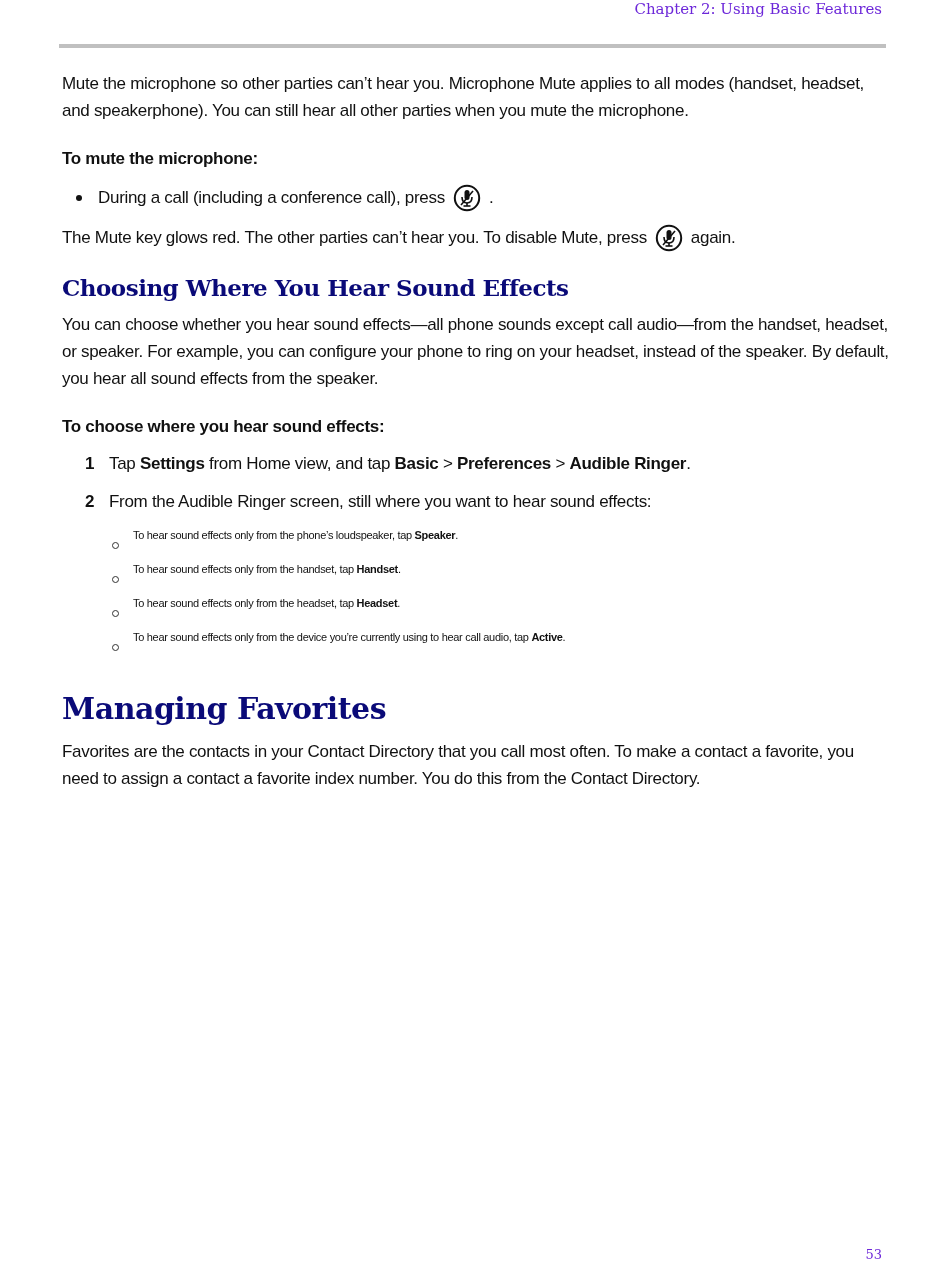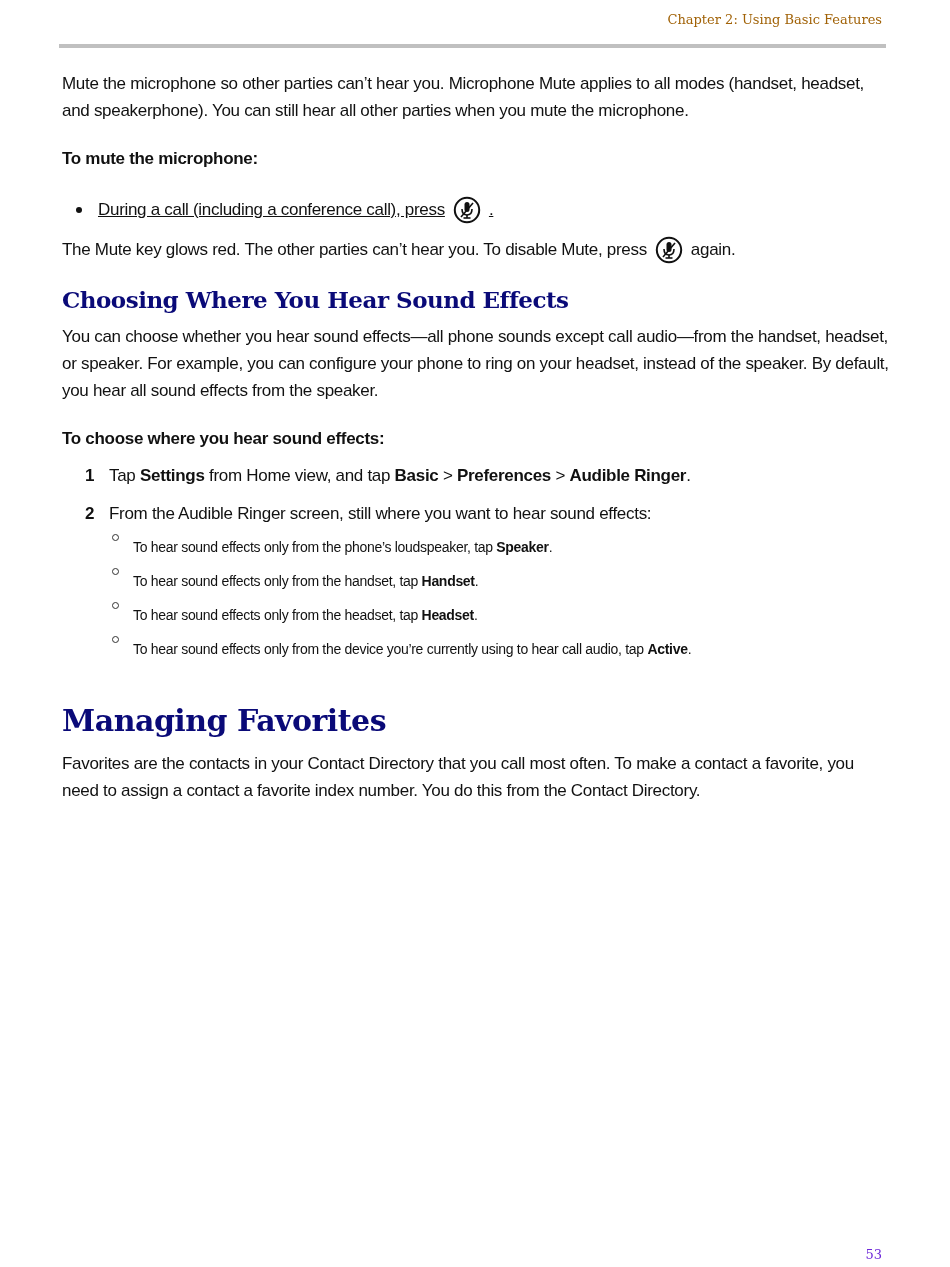--- a/index.html
+++ b/index.html
@@ -1,50 +1,50 @@
 <!DOCTYPE html>
 <html><head>
 <meta charset="utf-8">
 <style>
   html, body { margin: 0; padding: 0; background: #ffffff; }
   body { width: 950px; height: 1267px; position: relative; overflow: hidden;
          font-family: "Liberation Sans", sans-serif; color: #111; }
-  .running-header { position: absolute; top: 12px; right: 68px; font-family: "DejaVu Serif", serif;
-         font-size: 13px; color: #a16207; }
+  .running-header { position: absolute; top: 0px; right: 68px; font-family: "DejaVu Serif", serif;
+         font-size: 15px; color: #6d28d9; }
   .rule { position: absolute; top: 44px; left: 59px; width: 827px; height: 4px; background: #c0c0c0; }
   .content { position: absolute; left: 62px; top: 58px; width: 830px; }
   h2 { font-family: "DejaVu Serif", serif; color: #0a0a78; font-size: 23px; font-weight: bold;
        margin: 0; letter-spacing: -0.5px; }
   h1 { font-family: "DejaVu Serif", serif; color: #0a0a78; font-size: 30px; font-weight: bold;
        margin: 0; letter-spacing: -0.5px; }
   p { margin: 0; font-size: 17px; line-height: 27px; letter-spacing: -0.3px; }
   .proc { font-weight: bold; font-size: 17px; }
   .bullet-row { display: flex; align-items: center; font-size: 17px; letter-spacing: -0.3px; }
   .bullet-dot { width: 6px; height: 6px; border-radius: 50%; background: #111; margin: 0 16px 0 14px; }
   .mute-key { display: inline-block; width: 28px; height: 28px; vertical-align: middle; margin: 0 8px; }
   ol.steps { list-style: none; margin: 0; padding: 0; }
   .step { display: flex; font-size: 17px; letter-spacing: -0.3px; line-height: 27px; }
   .step-num { width: 47px; font-weight: bold; padding-left: 23px; box-sizing: border-box; }
-  .sub { display: flex; align-items: flex-start; font-size: 14px; letter-spacing: -0.3px; margin-left: 47px; line-height: 27px; }
+  .sub { display: flex; align-items: flex-end; font-size: 11px; letter-spacing: -0.3px; margin-left: 47px; line-height: 27px; }
   .circle { width: 7px; height: 7px; border: 1.2px solid #333; border-radius: 50%; margin: 0 14px 0 3px; box-sizing: border-box; }
   b { font-weight: bold; }
   .page-num { position: absolute; bottom: 5px; right: 68px; font-family: "DejaVu Serif", serif; font-size: 13px; color: #6d28d9; }
 </style>
 </head>
 <body>
 
 <div class="running-header">Chapter 2: Using Basic Features</div>
 <div class="rule"></div>
 
 <div class="content">
 
   <p style="margin-top:12px;">Mute the microphone so other parties can’t hear you. Microphone Mute applies to all modes (handset, headset, and speakerphone). You can still hear all other parties when you mute the microphone.</p>
   <p class="proc" style="margin-top:21px;">To mute the microphone:</p>
 
-  <div class="bullet-row" style="margin-top:24px;text-decoration:underline;">
+  <div class="bullet-row" style="margin-top:12px;">
     <span class="bullet-dot"></span>
     <span>During a call (including a conference call), press</span>
     <svg class="mute-key" viewBox="0 0 28 28">
       <circle cx="14" cy="14" r="12.2" fill="none" stroke="#111" stroke-width="2"></circle>
       <rect x="11.5" y="6" width="5" height="10" rx="2.5" fill="#111"></rect>
       <path d="M9 13 Q9 19 14 19 Q19 19 19 13" fill="none" stroke="#111" stroke-width="1.6"></path>
       <line x1="14" y1="19" x2="14" y2="22" stroke="#111" stroke-width="1.6"></line>
       <line x1="10.5" y1="22" x2="17.5" y2="22" stroke="#111" stroke-width="1.6"></line>
       <line x1="8" y1="21" x2="20" y2="7" stroke="#111" stroke-width="1.6"></line>
     </svg>

